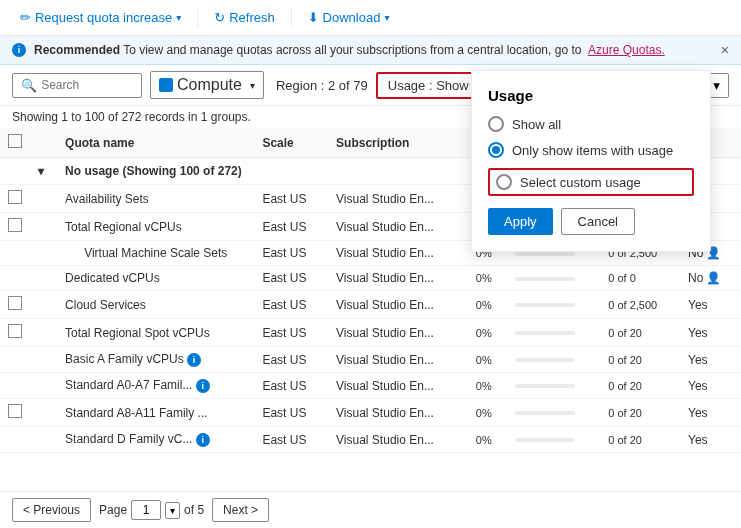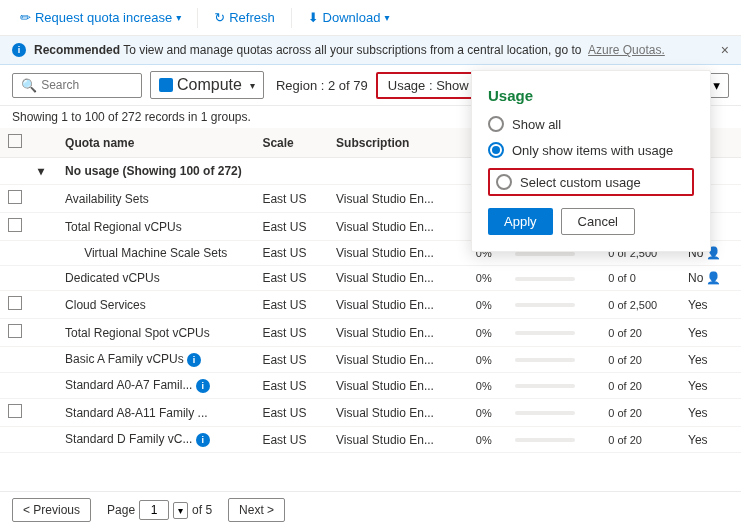--- a/index.html
+++ b/index.html
@@ -38,32 +38,32 @@
     tbody tr { border-bottom: 1px solid #f3f2f1; }
     tbody td { padding: 5px 8px; font-size: 12px; color: #323130; }
     .group-row td { font-weight: 600; padding: 6px 8px; background: #fff; }
     .checkbox-col { width: 28px; }
     .check-box { width: 14px; height: 14px; border: 1px solid #8a8886; display: inline-block; cursor: pointer; }
     .progress-bar-container { width: 60px; height: 4px; background: #edebe9; border-radius: 2px; display: inline-block; vertical-align: middle; }
     .progress-bar { height: 100%; background: #0078d4; border-radius: 2px; }
 
     
     .usage-dropdown { position: absolute; top: 70px; right: 30px; background: #fff; border: 1px solid #edebe9; box-shadow: 0 4px 16px rgba(0,0,0,0.15); border-radius: 2px; width: 240px; z-index: 100; padding: 16px; }
-    .usage-dropdown-title { font-size: 15px; font-weight: 600; margin-bottom: 12px; color: #15803d; }
+    .usage-dropdown-title { font-size: 15px; font-weight: 600; margin-bottom: 12px; color: #000000; }
     .radio-option { display: flex; align-items: center; gap: 8px; margin-bottom: 10px; cursor: pointer; font-size: 13px; }
     .radio-outer { width: 16px; height: 16px; border-radius: 50%; border: 2px solid #8a8886; display: flex; align-items: center; justify-content: center; flex-shrink: 0; }
     .radio-outer.checked { border-color: #0078d4; }
     .radio-inner { width: 8px; height: 8px; border-radius: 50%; background: #0078d4; }
     .custom-usage-option { display: flex; align-items: center; gap: 8px; margin-bottom: 12px; cursor: pointer; font-size: 13px; border: 2px solid #c50f1f; border-radius: 2px; padding: 4px 6px; }
     .dropdown-actions { display: flex; gap: 8px; margin-top: 4px; }
     .apply-btn { background: #0078d4; color: #fff; border: none; border-radius: 2px; padding: 5px 16px; cursor: pointer; font-size: 13px; }
     .cancel-btn { background: #fff; color: #323130; border: 1px solid #8a8886; border-radius: 2px; padding: 5px 16px; cursor: pointer; font-size: 13px; }
 
     
-    .footer { display: flex; align-items: center; padding: 6px 12px; border-top: 1px solid #edebe9; background: #fff; gap: 16px; }
+    .footer { display: flex; align-items: center; padding: 6px 12px; border-top: 1px solid #edebe9; background: #fff; gap: 8px; }
     .prev-btn, .next-btn { padding: 4px 10px; background: #fff; border: 1px solid #8a8886; border-radius: 2px; cursor: pointer; font-size: 12px; color: #323130; }
     .page-info { display: flex; align-items: center; gap: 4px; font-size: 12px; }
     .page-input { width: 30px; border: 1px solid #8a8886; border-radius: 2px; padding: 2px 4px; text-align: center; font-size: 12px; }
     .page-dropdown-btn { border: 1px solid #8a8886; border-radius: 2px; padding: 2px 4px; background: #fff; cursor: pointer; font-size: 10px; }
 
     .info-icon { width: 14px; height: 14px; border-radius: 50%; background: #0078d4; color: #fff; display: inline-flex; align-items: center; justify-content: center; font-size: 9px; font-weight: bold; flex-shrink: 0; }
     .edit-icon { color: #0078d4; font-size: 13px; }
   </style>
 </head>
 <body>
@@ -87,21 +87,21 @@
       <span>Download</span>
       <span class="chevron-icon">▾</span>
     </button>
   </div>
 
   <div class="info-banner">
     <span class="info-icon">i</span>
     <span>
       <strong>Recommended</strong>
       <span>To view and manage quotas across all your subscriptions from a central location, go to</span>
-      &nbsp;<a href="#" style="color:#737373">Azure Quotas.</a>
+      &nbsp;<a href="#" style="color:#be185d">Azure Quotas.</a>
     </span>
     <button class="close-btn">×</button>
   </div>
 
   <div class="filter-bar">
     <div class="search-box">
       <span style="color:#8a8886;">🔍</span>
       <input type="text" placeholder="Search" style="">
     </div>
     <div class="compute-dropdown">

